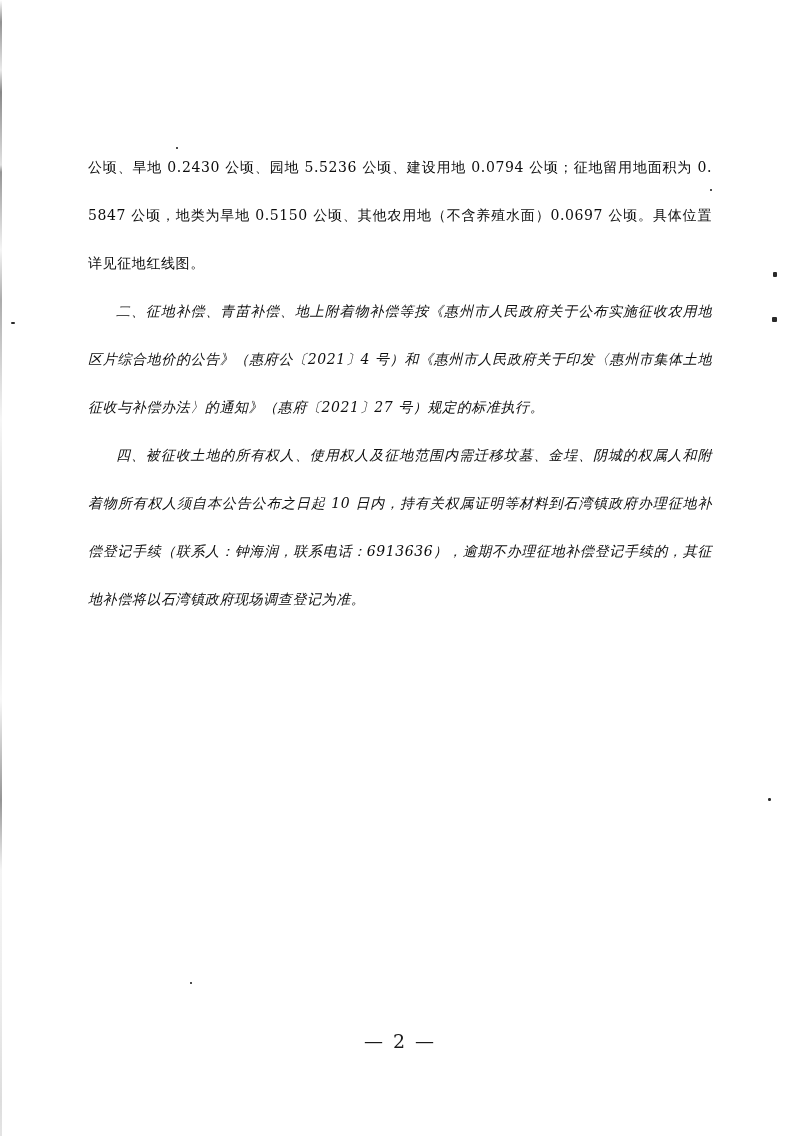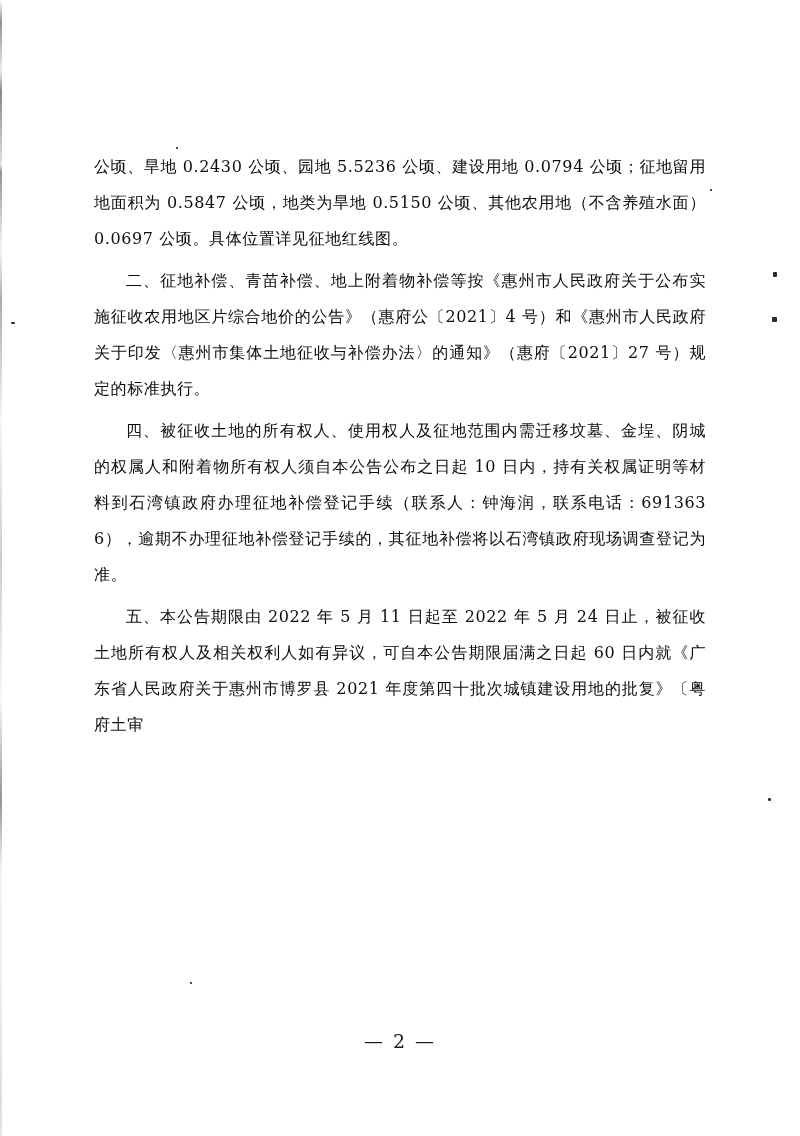--- a/index.html
+++ b/index.html
@@ -45,31 +45,32 @@
     );
   }
 
   .body-text {
     position: absolute;
     left: 88px;
     top: 143px;
     width: 624px;
   }
   .para {
-    margin: 6px;
-    font-size: 16px;
-    line-height: 36px;
+    margin: 0;
+    font-size: 14px;
+    line-height: 48px;
     letter-spacing: 0.6px;
     text-align: justify;
     text-justify: inter-ideograph;
     word-break: break-all;
     font-weight: 500;
   }
   .para.indent {
     text-indent: 2em;
+    font-style: italic;
   }
   .para + .para {
     margin-top: 0;
   }
 
   .page-number {
     position: absolute;
     left: 0;
     top: 1030px;
     width: 800px;
@@ -91,21 +92,20 @@
 <body>
 
 <div class="page">
 
   <div class="scan-edge-left"></div>
 
   <div class="body-text">
     <p class="para">公顷、旱地 0.2430 公顷、园地 5.5236 公顷、建设用地 0.0794 公顷；征地留用地面积为 0.5847 公顷，地类为旱地 0.5150 公顷、其他农用地（不含养殖水面）0.0697 公顷。具体位置详见征地红线图。</p>
     <p class="para indent">二、征地补偿、青苗补偿、地上附着物补偿等按《惠州市人民政府关于公布实施征收农用地区片综合地价的公告》（惠府公〔2021〕4 号）和《惠州市人民政府关于印发〈惠州市集体土地征收与补偿办法〉的通知》（惠府〔2021〕27 号）规定的标准执行。</p>
     <p class="para indent">四、被征收土地的所有权人、使用权人及征地范围内需迁移坟墓、金埕、阴城的权属人和附着物所有权人须自本公告公布之日起 10 日内，持有关权属证明等材料到石湾镇政府办理征地补偿登记手续（联系人：钟海润，联系电话：6913636），逾期不办理征地补偿登记手续的，其征地补偿将以石湾镇政府现场调查登记为准。</p>
-    <p class="para indent">五、本公告期限由 2022 年 5 月 11 日起至 2022 年 5 月 24 日止，被征收土地所有权人及相关权利人如有异议，可自本公告期限届满之日起 60 日内就《广东省人民政府关于惠州市博罗县 2021 年度第四十批次城镇建设用地的批复》〔粤府土审</p>
   </div>
 
   <div class="page-number">— 2 —</div>
 
   <div class="speck" style="left:176px; top:147px; width:2px; height:2px;"></div>
   <div class="speck" style="left:710px; top:189px; width:2px; height:2px;"></div>
   <div class="speck" style="left:773px; top:272px; width:4px; height:5px; border-radius:1px;"></div>
   <div class="speck" style="left:772px; top:317px; width:5px; height:5px; border-radius:1px;"></div>
   <div class="speck" style="left:11px; top:322px; width:4px; height:2px; border-radius:1px;"></div>
   <div class="speck" style="left:190px; top:982px; width:2px; height:2px;"></div>

